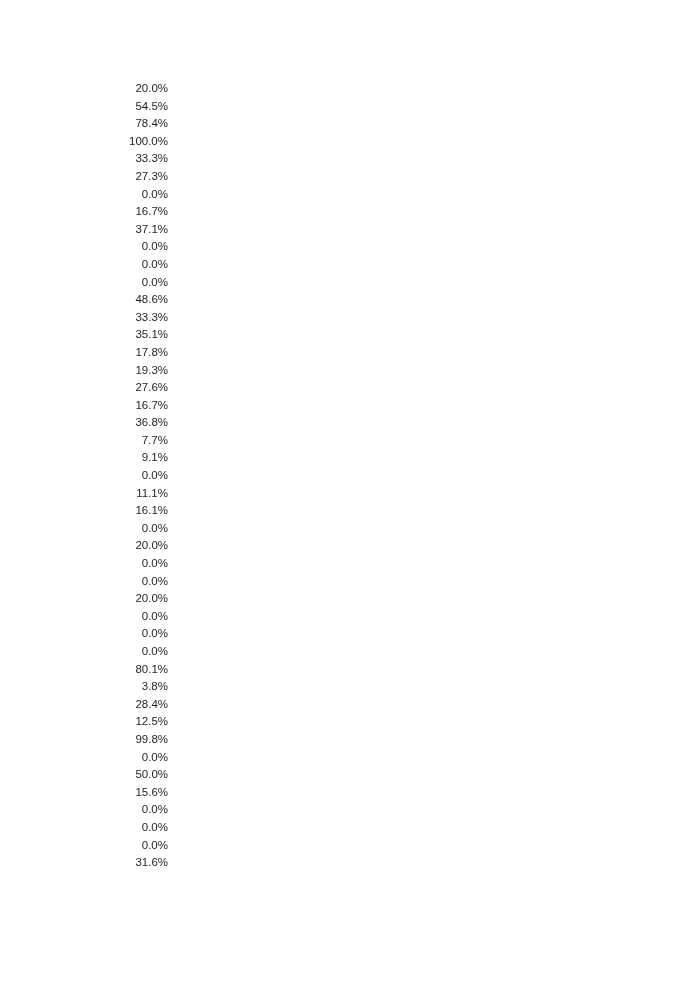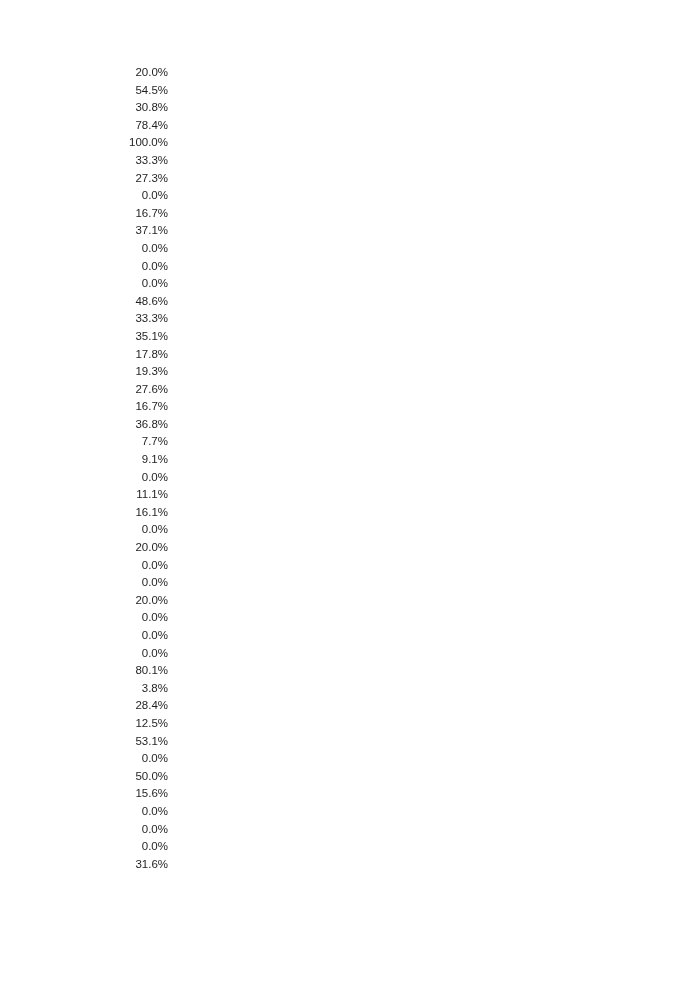--- a/index.html
+++ b/index.html
@@ -14,41 +14,40 @@
     position: relative;
     font-family: "Liberation Sans", sans-serif;
   }
   .page {
     position: absolute;
     inset: 0;
     background: #ffffff;
   }
   .percentage-column {
     position: absolute;
-    top: 64px;
+    top: 80px;
     left: 0;
     width: 168px;
     text-align: right;
   }
   .cell {
     height: 17.6px;
     line-height: 17.6px;
     font-size: 11.5px;
     color: #1f1f1f;
     white-space: nowrap;
   }
 </style>
 </head>
 <body>
 
 <div class="page">
   <div class="percentage-column">
       <div class="cell">20.0%</div>
       <div class="cell">54.5%</div>
-      <div class="cell">30.8%</div>
       <div class="cell">78.4%</div>
       <div class="cell">100.0%</div>
       <div class="cell">33.3%</div>
       <div class="cell">27.3%</div>
       <div class="cell">0.0%</div>
       <div class="cell">16.7%</div>
       <div class="cell">37.1%</div>
       <div class="cell">0.0%</div>
       <div class="cell">0.0%</div>
       <div class="cell">0.0%</div>
@@ -70,21 +69,21 @@
       <div class="cell">0.0%</div>
       <div class="cell">0.0%</div>
       <div class="cell">20.0%</div>
       <div class="cell">0.0%</div>
       <div class="cell">0.0%</div>
       <div class="cell">0.0%</div>
       <div class="cell">80.1%</div>
       <div class="cell">3.8%</div>
       <div class="cell">28.4%</div>
       <div class="cell">12.5%</div>
-      <div class="cell">53.1%</div>
+      <div class="cell">99.8%</div>
       <div class="cell">0.0%</div>
       <div class="cell">50.0%</div>
       <div class="cell">15.6%</div>
       <div class="cell">0.0%</div>
       <div class="cell">0.0%</div>
       <div class="cell">0.0%</div>
       <div class="cell">31.6%</div>
     </div>
 </div>
 

